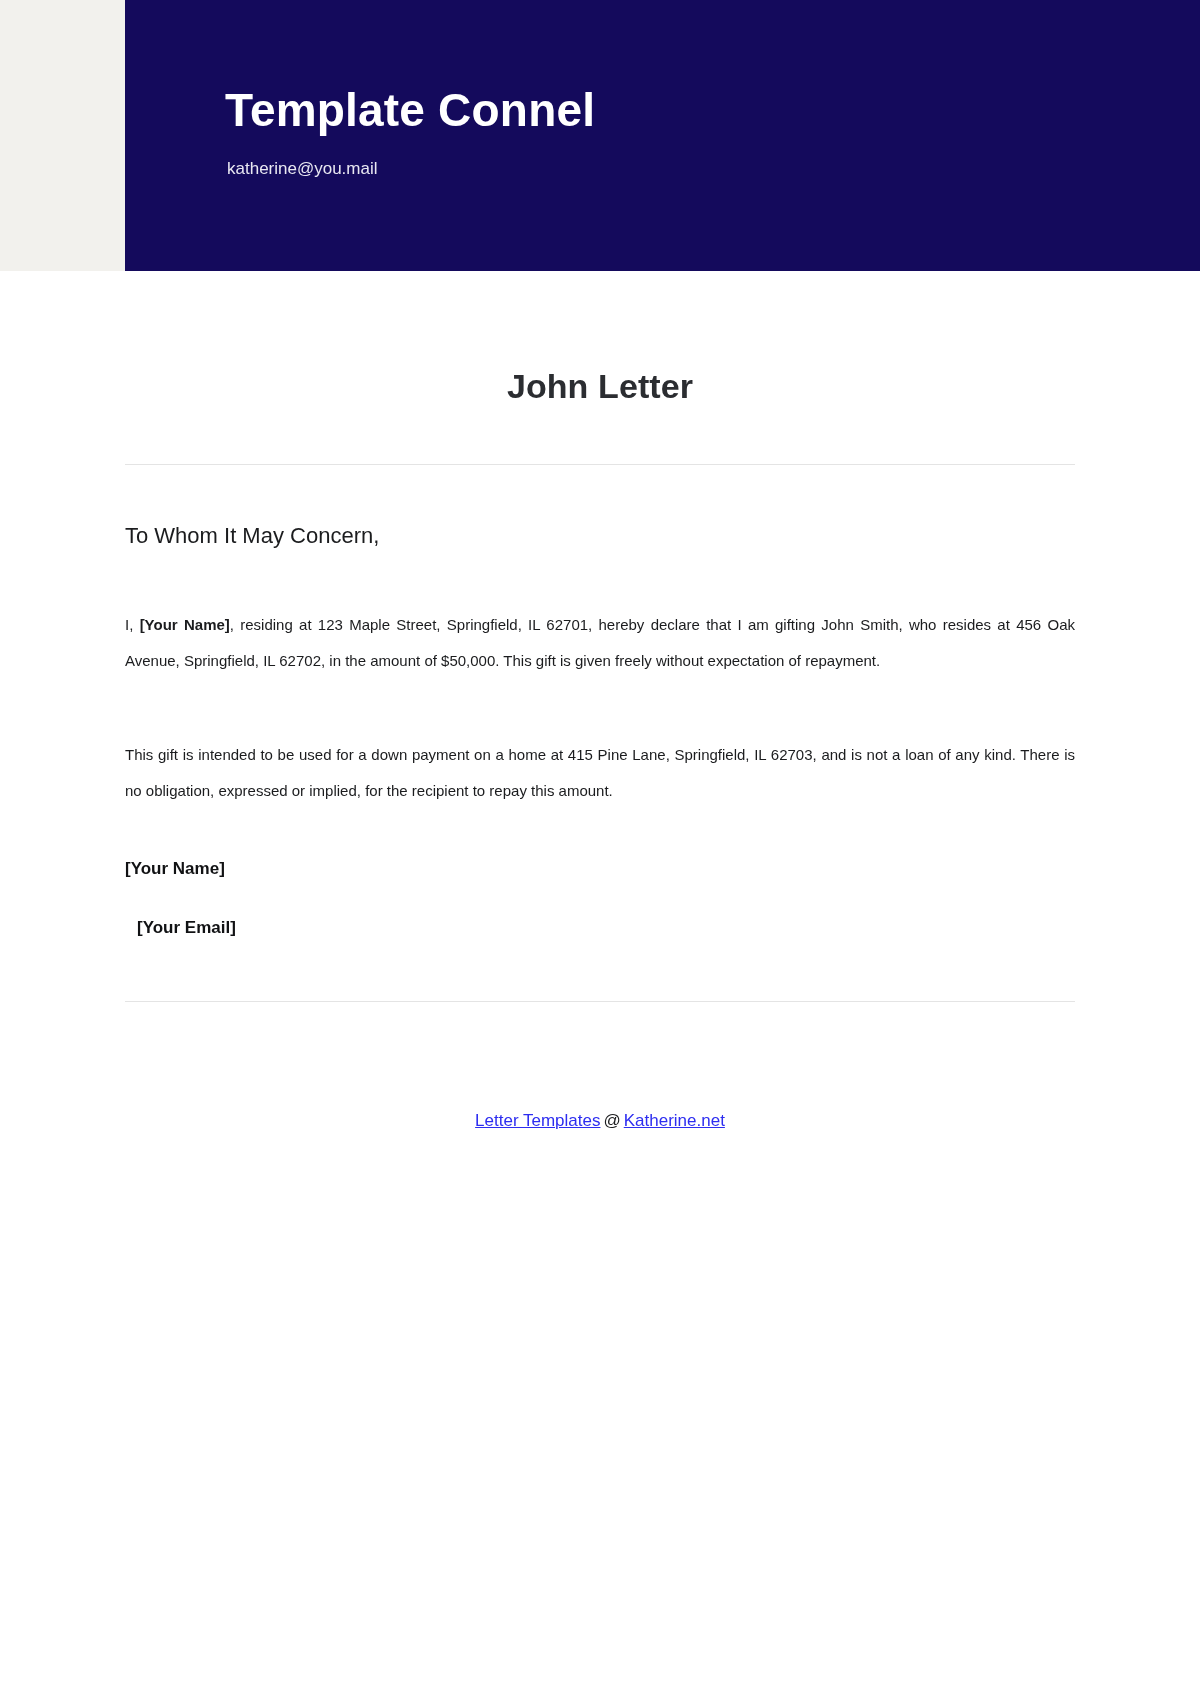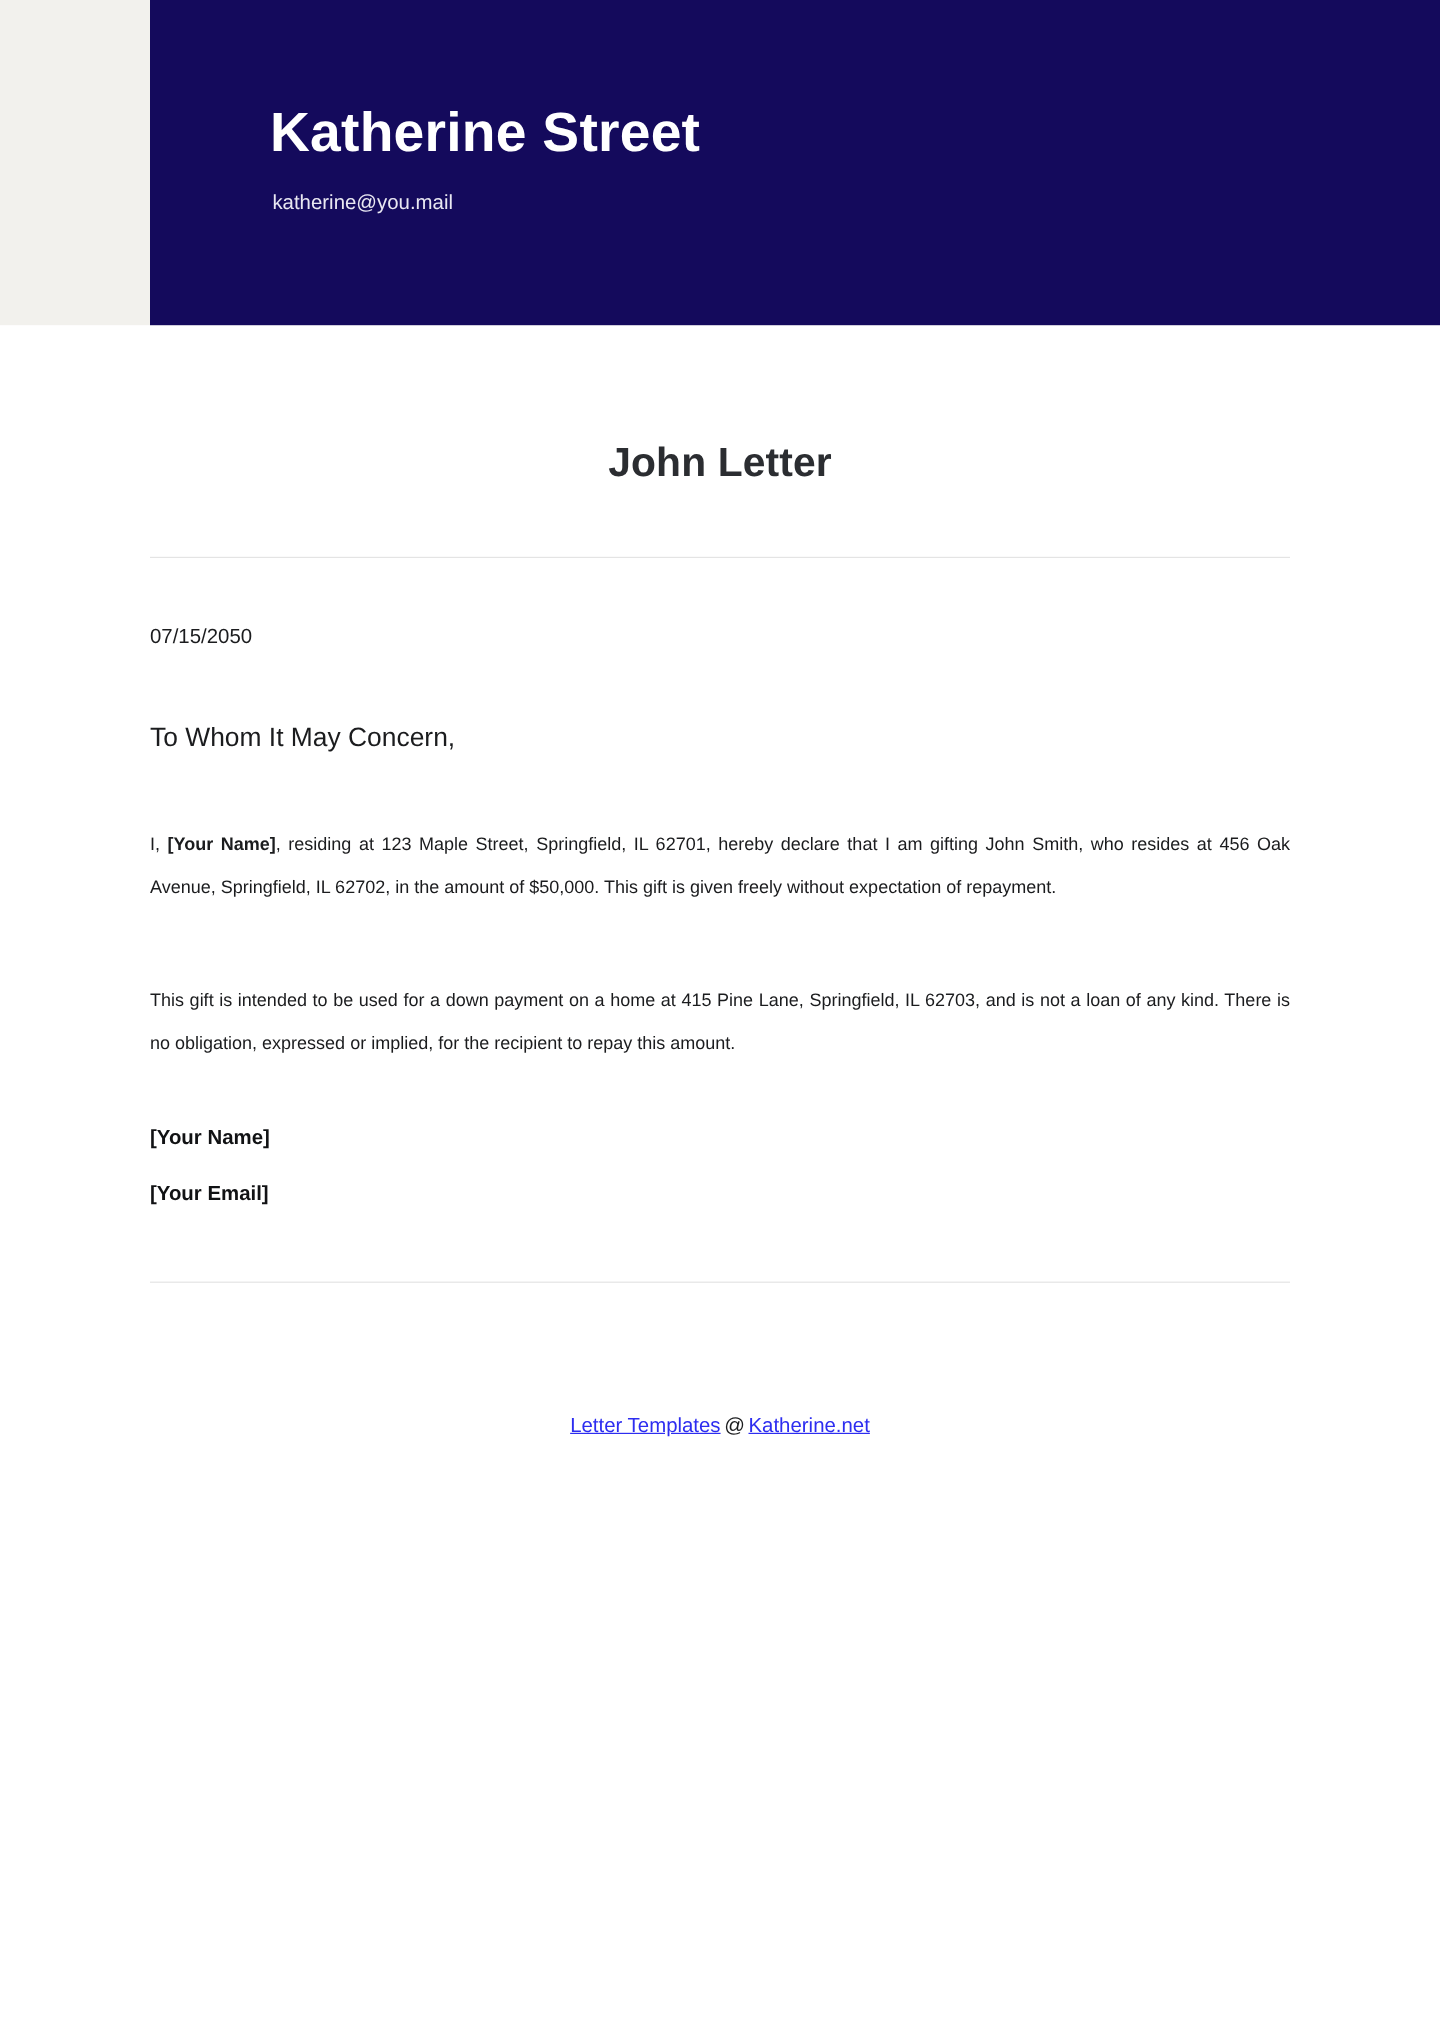--- a/index.html
+++ b/index.html
@@ -133,21 +133,21 @@
 
   .sign-name {
     margin: 0;
     padding-top: 47px;
     color: #111214;
     font-size: 17px;
     line-height: 26px;
     font-weight: 700;
   }
   .sign-email {
-    margin: 0;
+    margin: 12px;
     padding-top: 21px;
     color: #111214;
     font-size: 17px;
     line-height: 26px;
     font-weight: 700;
   }
 
   
   .footer {
     padding-top: 106px;
@@ -170,32 +170,31 @@
   }
 </style>
 </head>
 <body>
 
 <div class="page">
 
   <div class="header">
     <div class="header-band"></div>
     <div class="header-inner">
-      <h1 class="sender-name">Katherine Street</h1>
+      <h1 class="sender-name">Template Connel</h1>
       <p class="sender-email">katherine@you.mail</p>
     </div>
   </div>
 
   <div class="doc">
 
     <h2 class="doc-title">John Letter</h2>
 
     <div class="rule"></div>
 
-    <p class="letter-date">07/15/2050</p>
 
     <p class="letter-salutation">To Whom It May Concern,</p>
 
     <p class="letter-para"><span>I, </span><b>[Your Name]</b><span>, residing at 123 Maple Street, Springfield, IL 62701, hereby declare that I am gifting John Smith, who resides at 456 Oak Avenue, Springfield, IL 62702, in the amount of $50,000. This gift is given freely without expectation of repayment.</span></p>
 
     <p class="letter-para">This gift is intended to be used for a down payment on a home at 415 Pine Lane, Springfield, IL 62703, and is not a loan of any kind. There is no obligation, expressed or implied, for the recipient to repay this amount.</p>
 
 
     <p class="sign-name">[Your Name]</p>
 

